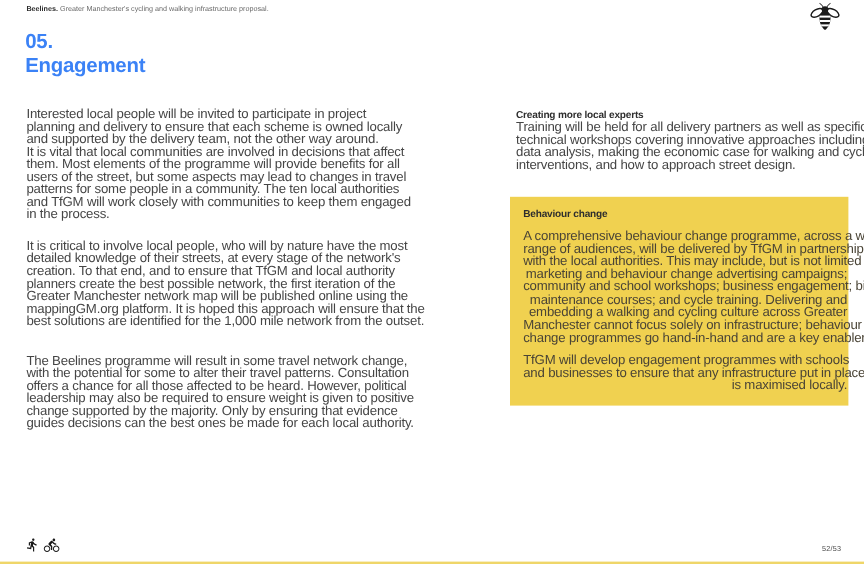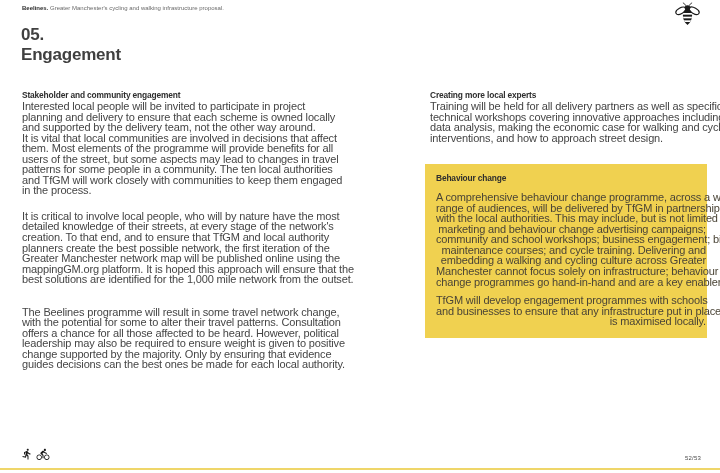--- a/index.html
+++ b/index.html
@@ -5,21 +5,21 @@
   html,body{margin:0;padding:0;background:#fff;}
   .page{
     position:relative;width:720px;height:473px;background:#ffffff;overflow:hidden;
     font-family:"Liberation Sans",sans-serif;color:#3f3f3f;
   }
   
   .doc-header{position:absolute;top:5px;left:22px;font-size:6px;line-height:7px;color:#6a6a6a;letter-spacing:0;}
   .doc-header .brand{font-weight:bold;color:#2d2d2d;}
   .bee{position:absolute;top:2px;right:19px;width:27px;height:25px;}
   
-  .chapter{position:absolute;top:25px;left:21px;font-size:17px;font-weight:bold;color:#404040;line-height:20px;letter-spacing:-0.2px;}
+  .chapter{position:absolute;top:25px;left:21px;font-size:17px;font-weight:bold;color:#3b82f6;line-height:20px;letter-spacing:-0.2px;}
   
   .col-left{position:absolute;left:22px;top:90px;width:345px;}
   .col-right{position:absolute;left:425px;top:90px;width:282px;}
   .col-right .intro{margin-left:5px;}
   .section-heading{font-size:8.4px;font-weight:bold;color:#2e2e2e;line-height:11px;letter-spacing:-0.15px;white-space:pre;}
   .body-text{font-size:11px;color:#454545;line-height:10.55px;letter-spacing:-0.15px;white-space:pre;}
   .sec-gap-1{margin-top:15px;}
   .sec-gap-2{margin-top:22px;}
   
   .highlight-box{margin-top:21px;background:#F0D150;padding:9px 1px 11px 11px;}
@@ -58,21 +58,20 @@
     </g>
   </svg>
 
   <div class="chapter">
     <div>05.</div>
     <div>Engagement</div>
   </div>
 
   <div class="col-left">
     <div class="section">
-      <div class="section-heading">Stakeholder and community engagement</div>
       <div class="body-text">Interested local people will be invited to participate in project
 planning and delivery to ensure that each scheme is owned locally
 and supported by the delivery team, not the other way around.
 It is vital that local communities are involved in decisions that affect
 them. Most elements of the programme will provide benefits for all
 users of the street, but some aspects may lead to changes in travel
 patterns for some people in a community. The ten local authorities
 and TfGM will work closely with communities to keep them engaged
 in the process.</div>
     </div>

